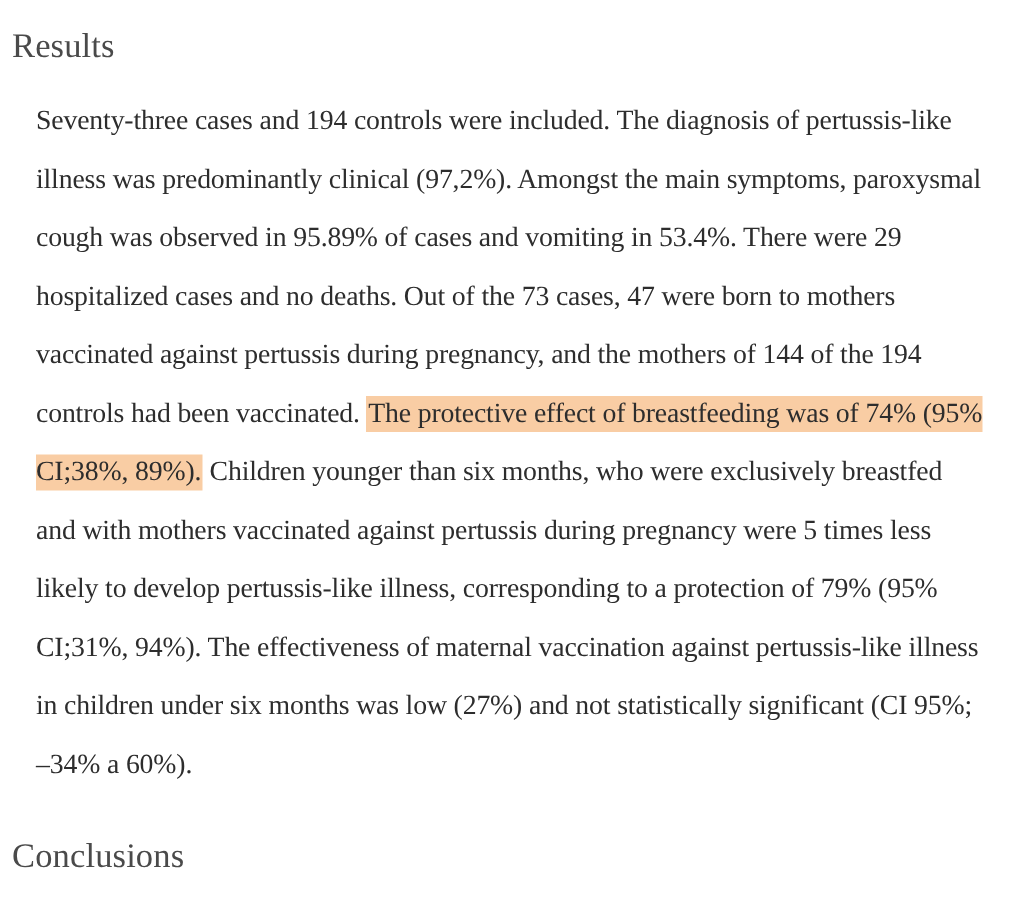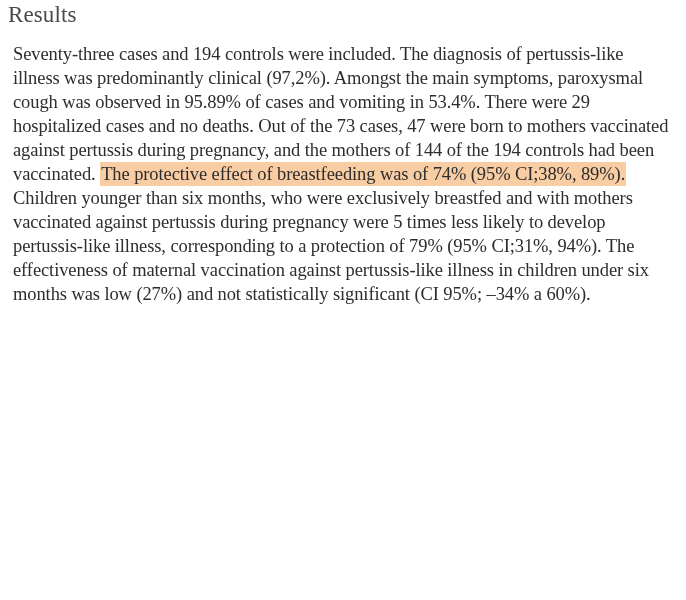--- a/index.html
+++ b/index.html
@@ -14,36 +14,36 @@
     padding: 0;
     background: var(--bg);
   }
   body {
     width: 686px;
     height: 600px;
     overflow: hidden;
     font-family: "Liberation Serif", "DejaVu Serif", serif;
   }
   .page {
-    padding: 0 12px 0 8px;
+    padding: 16px 12px 0 8px;
     width: 686px;
   }
   .section-heading {
     font-size: 23px;
     font-weight: 400;
     color: var(--heading);
     margin: 0 0 12px 0;
     line-height: 30px;
     letter-spacing: 0.1px;
   }
   .body-paragraph {
     font-size: 18.5px;
-    line-height: 24px;
+    line-height: 39px;
     color: var(--text);
-    margin: 5px;
+    margin: 16px;
     letter-spacing: -0.1px;
   }
   .results-paragraph {
     margin-bottom: 26px;
   }
   .conclusions-heading {
     margin-top: 0;
   }
   mark.finding-highlight {
     background: var(--highlight);
@@ -53,15 +53,16 @@
 </style>
 </head>
 <body>
 
 <main class="page">
 
   <h2 class="section-heading">Results</h2>
 
   <p class="body-paragraph results-paragraph"><span>Seventy-three cases and 194 controls were included. The diagnosis of pertussis-like illness was predominantly clinical (97,2%). Amongst the main symptoms, paroxysmal cough was observed in 95.89% of cases and vomiting in 53.4%. There were 29 hospitalized cases and no deaths. Out of the 73 cases, 47 were born to mothers vaccinated against pertussis during pregnancy, and the mothers of 144 of the 194 controls had been vaccinated. </span><mark class="finding-highlight">The protective effect of breastfeeding was of 74% (95% CI;38%, 89%).</mark><span> Children younger than six months, who were exclusively breastfed and with mothers vaccinated against pertussis during pregnancy were 5 times less likely to develop pertussis-like illness, corresponding to a protection of 79% (95% CI;31%, 94%). The effectiveness of maternal vaccination against pertussis-like illness in children under six months was low (27%) and not statistically significant (CI 95%; –34% a 60%).</span></p>
 
+  <h2 class="section-heading conclusions-heading">Conclusions</h2>
 
 
 </main>
 
 </body></html>

